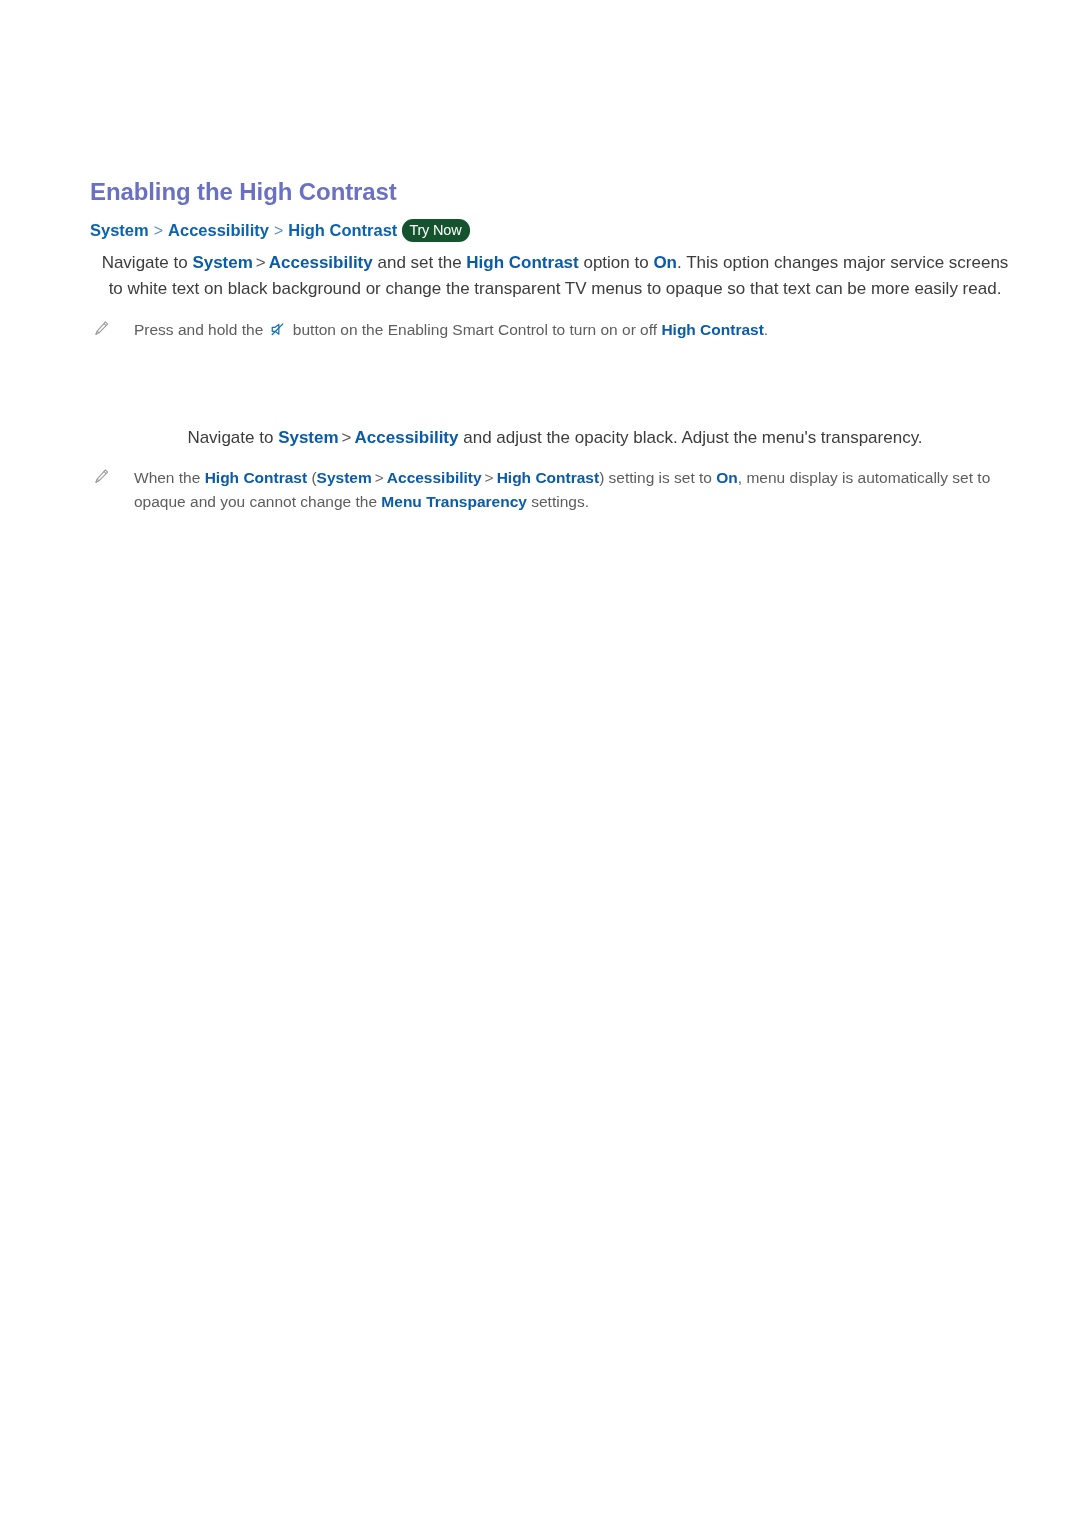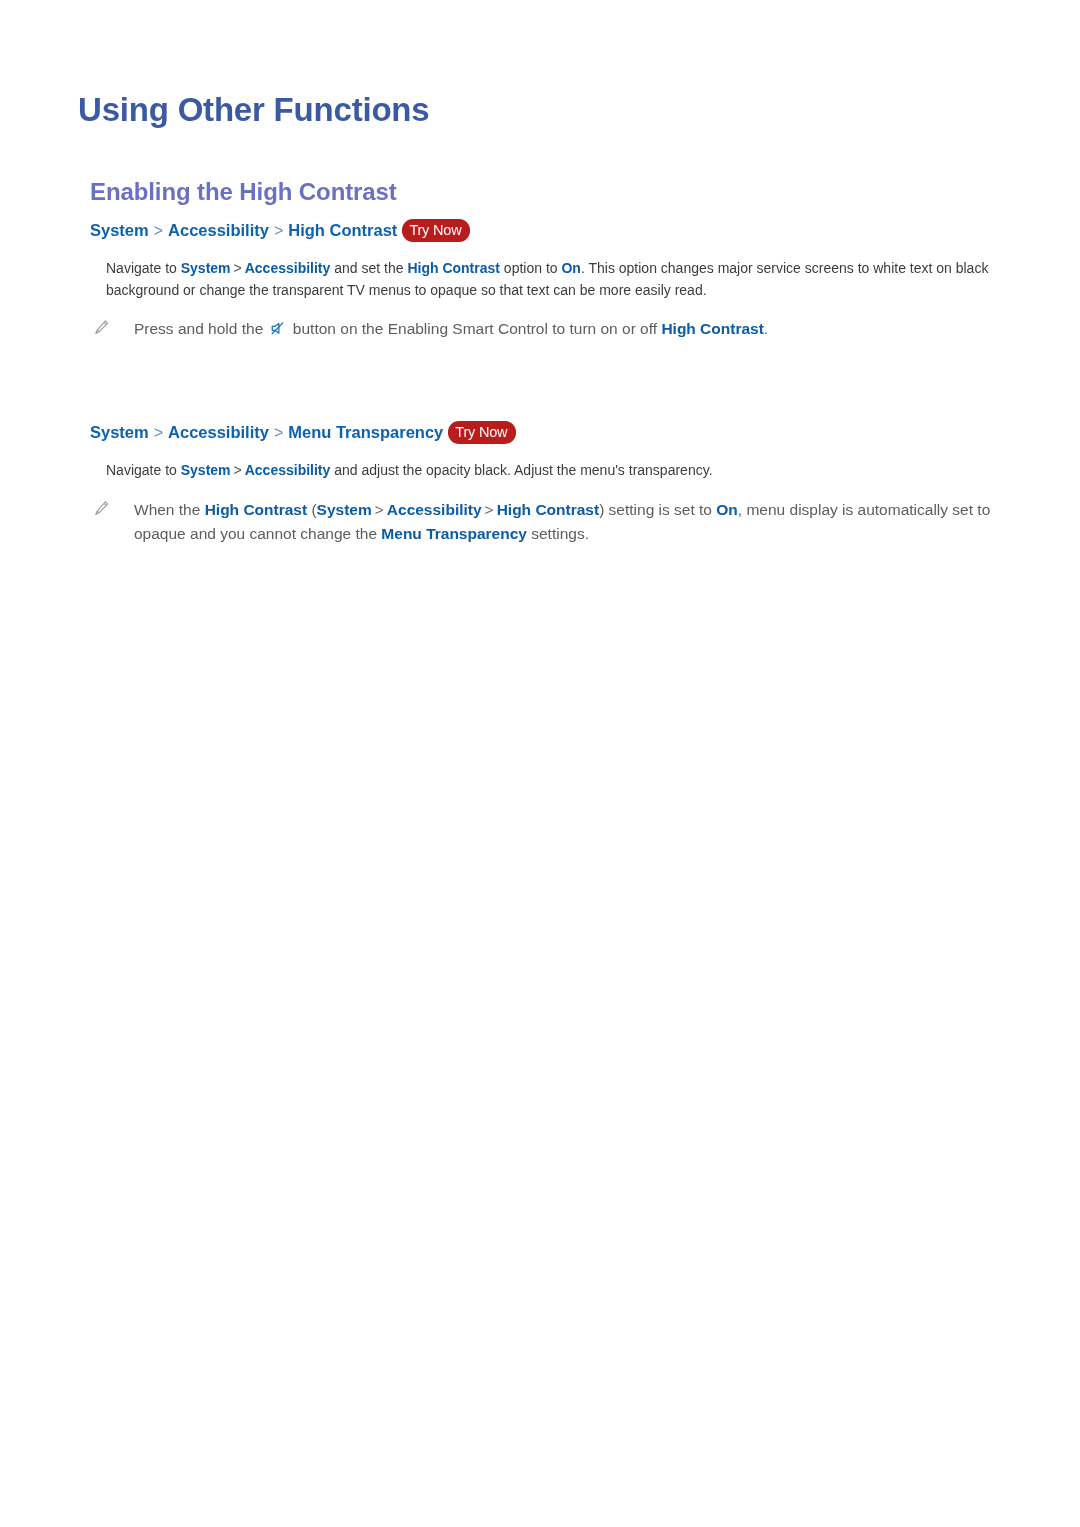--- a/index.html
+++ b/index.html
@@ -69,40 +69,40 @@
   }
   .path-line .crumb { color: #0b63b0; }
   .path-line .sep {
     color: #5a8ec4;
     font-weight: normal;
     padding: 0 5px;
     font-size: 16px;
   }
   .try-now {
     display: inline-block;
-    background: #b91c1c;
+    background: #14532d;
     color: #ffffff;
     font-size: 14.5px;
     font-weight: normal;
     border-radius: 11px;
     padding: 2px 9px 3px 7px;
     margin-left: 5px;
     line-height: 1.25;
     vertical-align: 1px;
     letter-spacing: -0.2px;
   }
 
   
   .body-text {
-    font-size: 14px;
+    font-size: 17px;
     color: #3c3c3c;
     line-height: 1.55;
-    margin: 16px;
+    margin: 4px;
     max-width: 930px;
-    text-align: left;
+    text-align: center;
   }
   .body-text .lnk {
     color: #0a5ba8;
     font-weight: bold;
   }
   .body-text .lnk-sep {
     color: #555555;
     font-weight: normal;
     padding: 0 3px;
   }
@@ -140,21 +140,20 @@
     height: 15px;
     vertical-align: -2px;
     margin: 0 2px;
   }
 </style>
 </head>
 <body>
 
 <div class="page">
 
-  <h1 class="page-title">Using Other Functions</h1>
 
   <div class="section section-1">
 
     <h2 class="section-heading">Enabling the High Contrast</h2>
 
     <div class="path-line">
       <span class="crumb">System</span><span class="sep">&gt;</span><span class="crumb">Accessibility</span><span class="sep">&gt;</span><span class="crumb">High Contrast</span><span class="try-now">Try Now</span>
     </div>
 
     <p class="body-text"><span>Navigate to </span><span class="lnk">System</span><span class="lnk-sep">&gt;</span><span class="lnk">Accessibility</span><span> and set the </span><span class="lnk">High Contrast</span><span> option to </span><span class="lnk">On</span><span>. This option changes major service screens to white text on black background or change the transparent TV menus to opaque so that text can be more easily read.</span></p>
@@ -173,23 +172,20 @@
           <line x1="2.0" y1="15.6" x2="15.6" y2="2.0" stroke="#1572b8" stroke-width="1.5"></line>
         </svg>
       </span><span> button on the Enabling Smart Control to turn on or off </span><span class="lnk">High Contrast</span><span>.</span>
     </div>
 
   </div>
 
   <div class="section section-2">
 
 
-    <div class="path-line">
-      <span class="crumb">System</span><span class="sep">&gt;</span><span class="crumb">Accessibility</span><span class="sep">&gt;</span><span class="crumb">Menu Transparency</span><span class="try-now">Try Now</span>
-    </div>
 
     <p class="body-text"><span>Navigate to </span><span class="lnk">System</span><span class="lnk-sep">&gt;</span><span class="lnk">Accessibility</span><span> and adjust the opacity black. Adjust the menu's transparency.</span></p>
 
     <div class="note">
       <span class="pencil-icon">
         <svg viewBox="0 0 20 20" width="17" height="17" aria-hidden="true">
           <path d="M14.6 2.3 L17.2 4.9 L7.0 15.1 L3.3 16.7 L4.9 13.0 Z" fill="#ffffff" stroke="#9a9a9a" stroke-width="1.3" stroke-linejoin="round"></path>
           <path d="M12.9 4.0 L15.5 6.6" stroke="#9a9a9a" stroke-width="1.2"></path>
           <path d="M4.9 13.0 L7.0 15.1" stroke="#9a9a9a" stroke-width="1.2"></path>
           <path d="M3.3 16.7 L5.0 16.0" stroke="#9a9a9a" stroke-width="1.2"></path>

